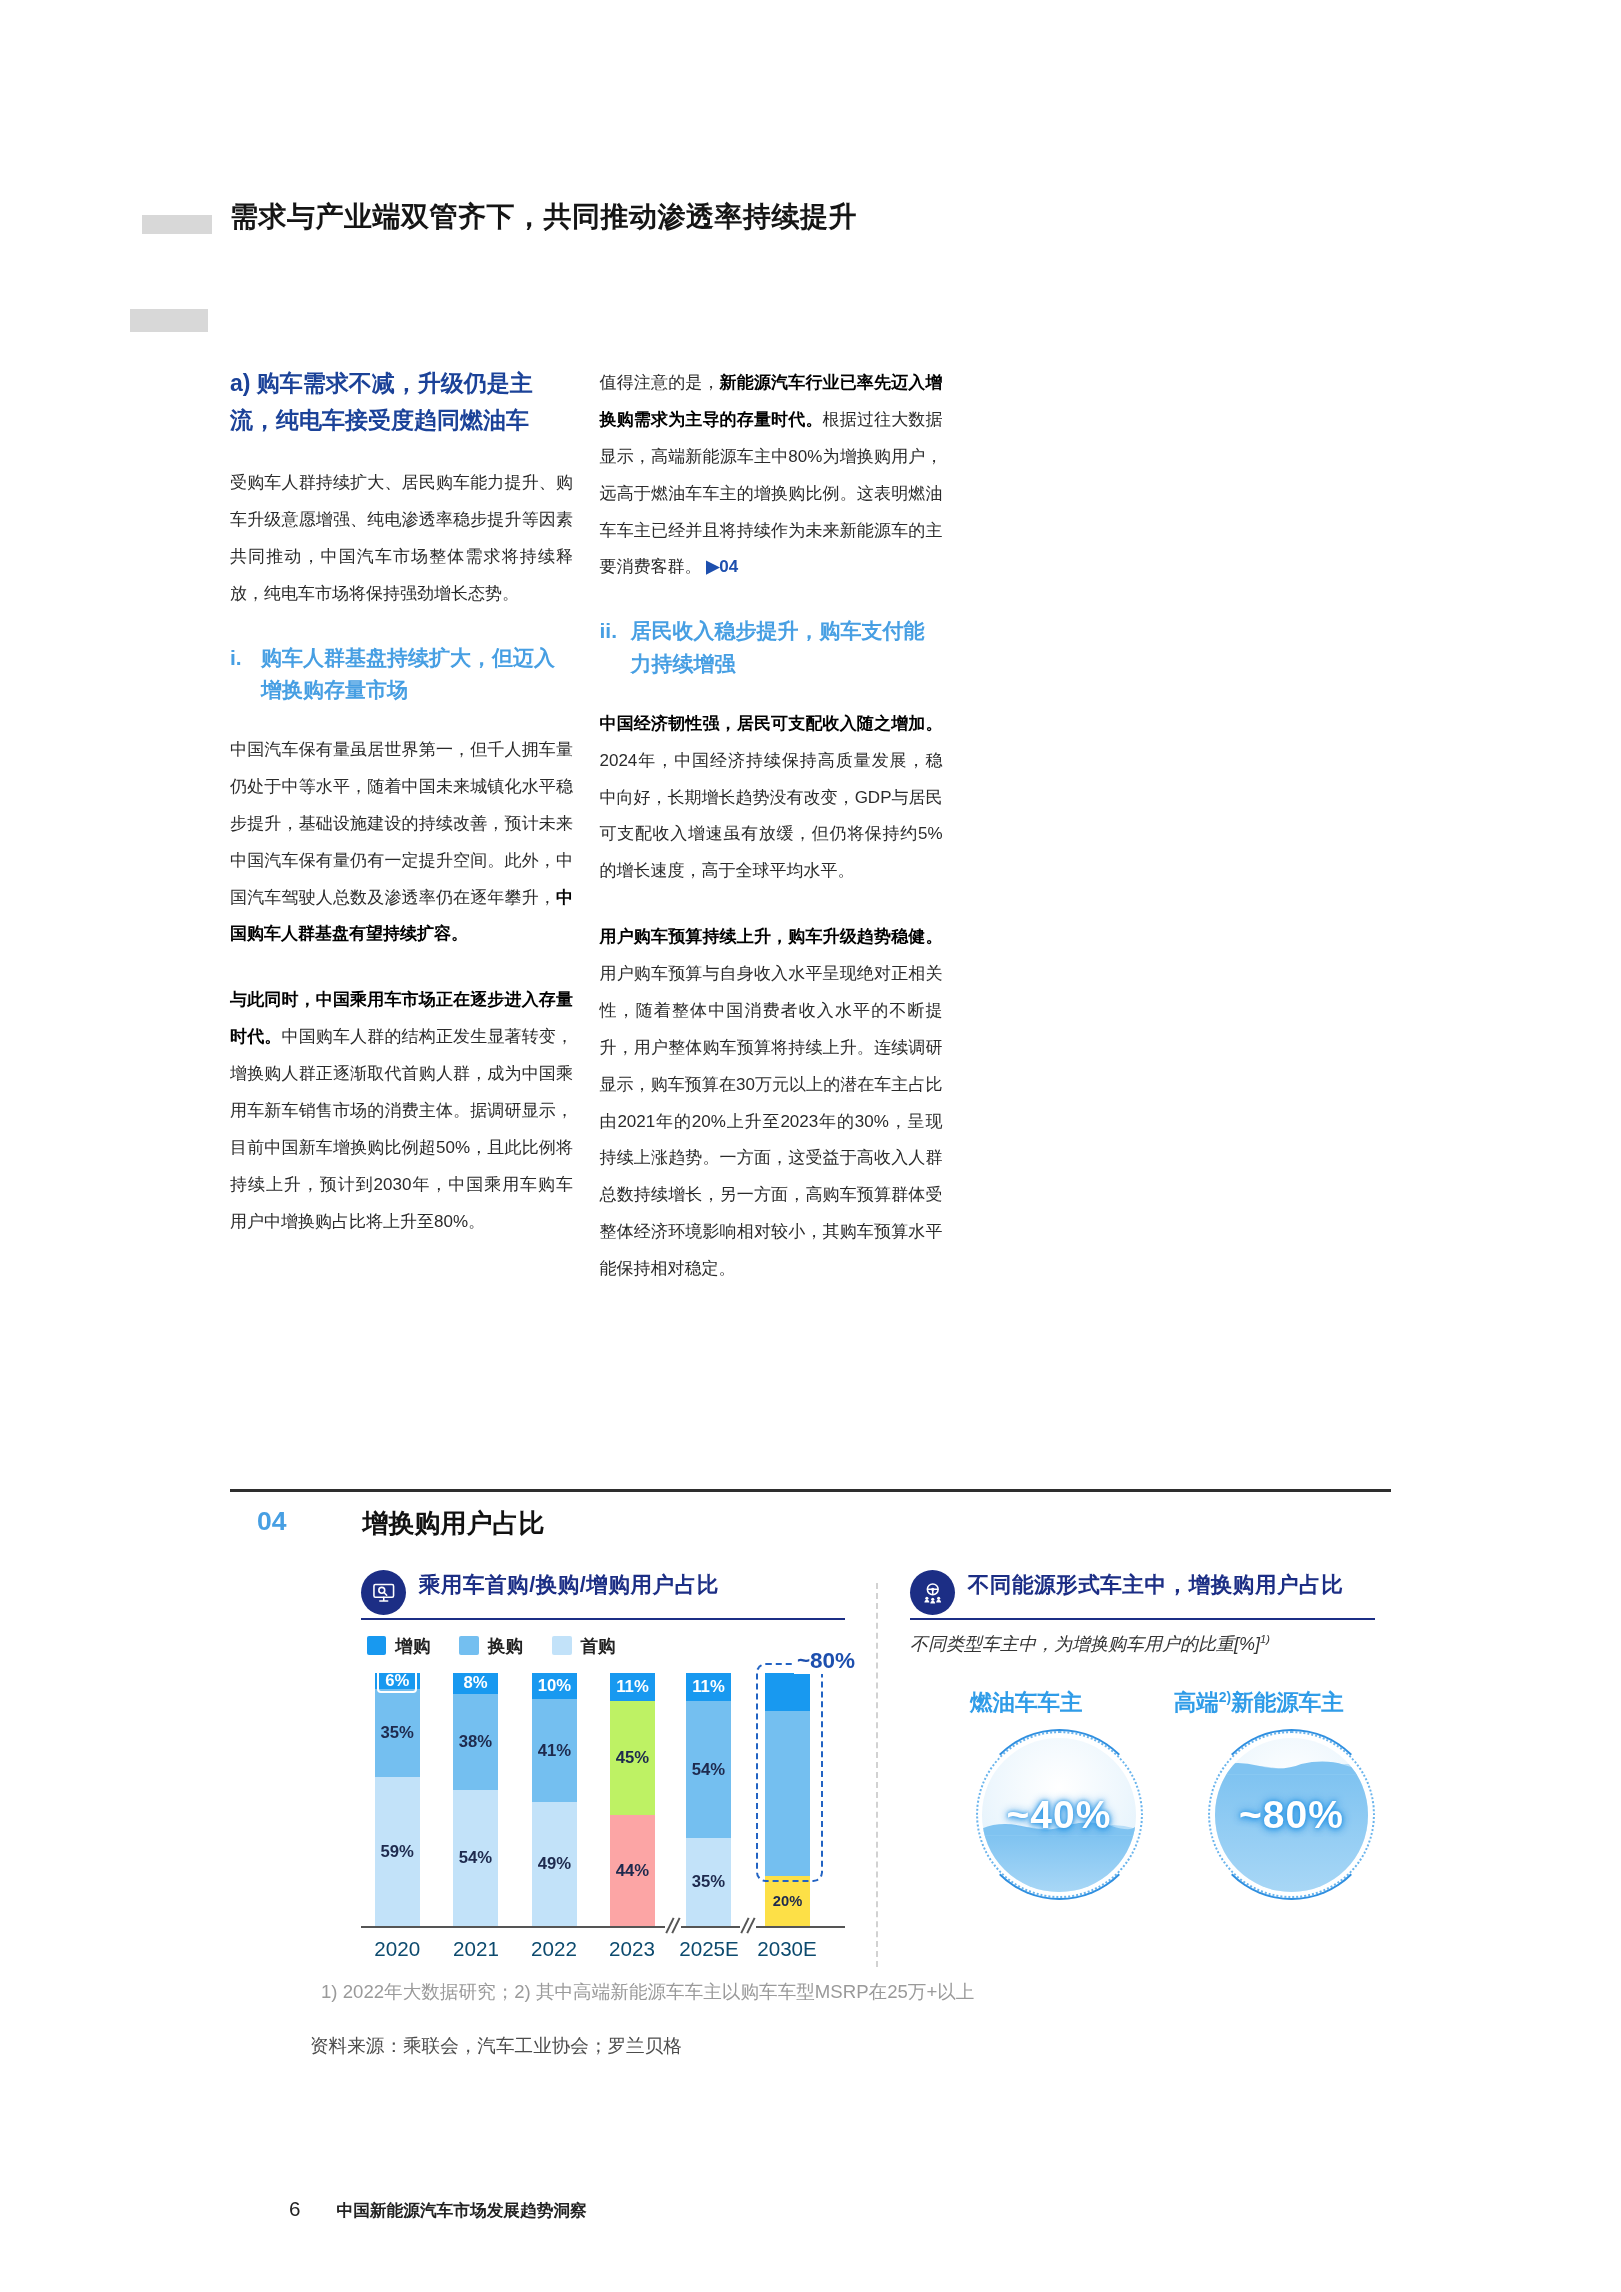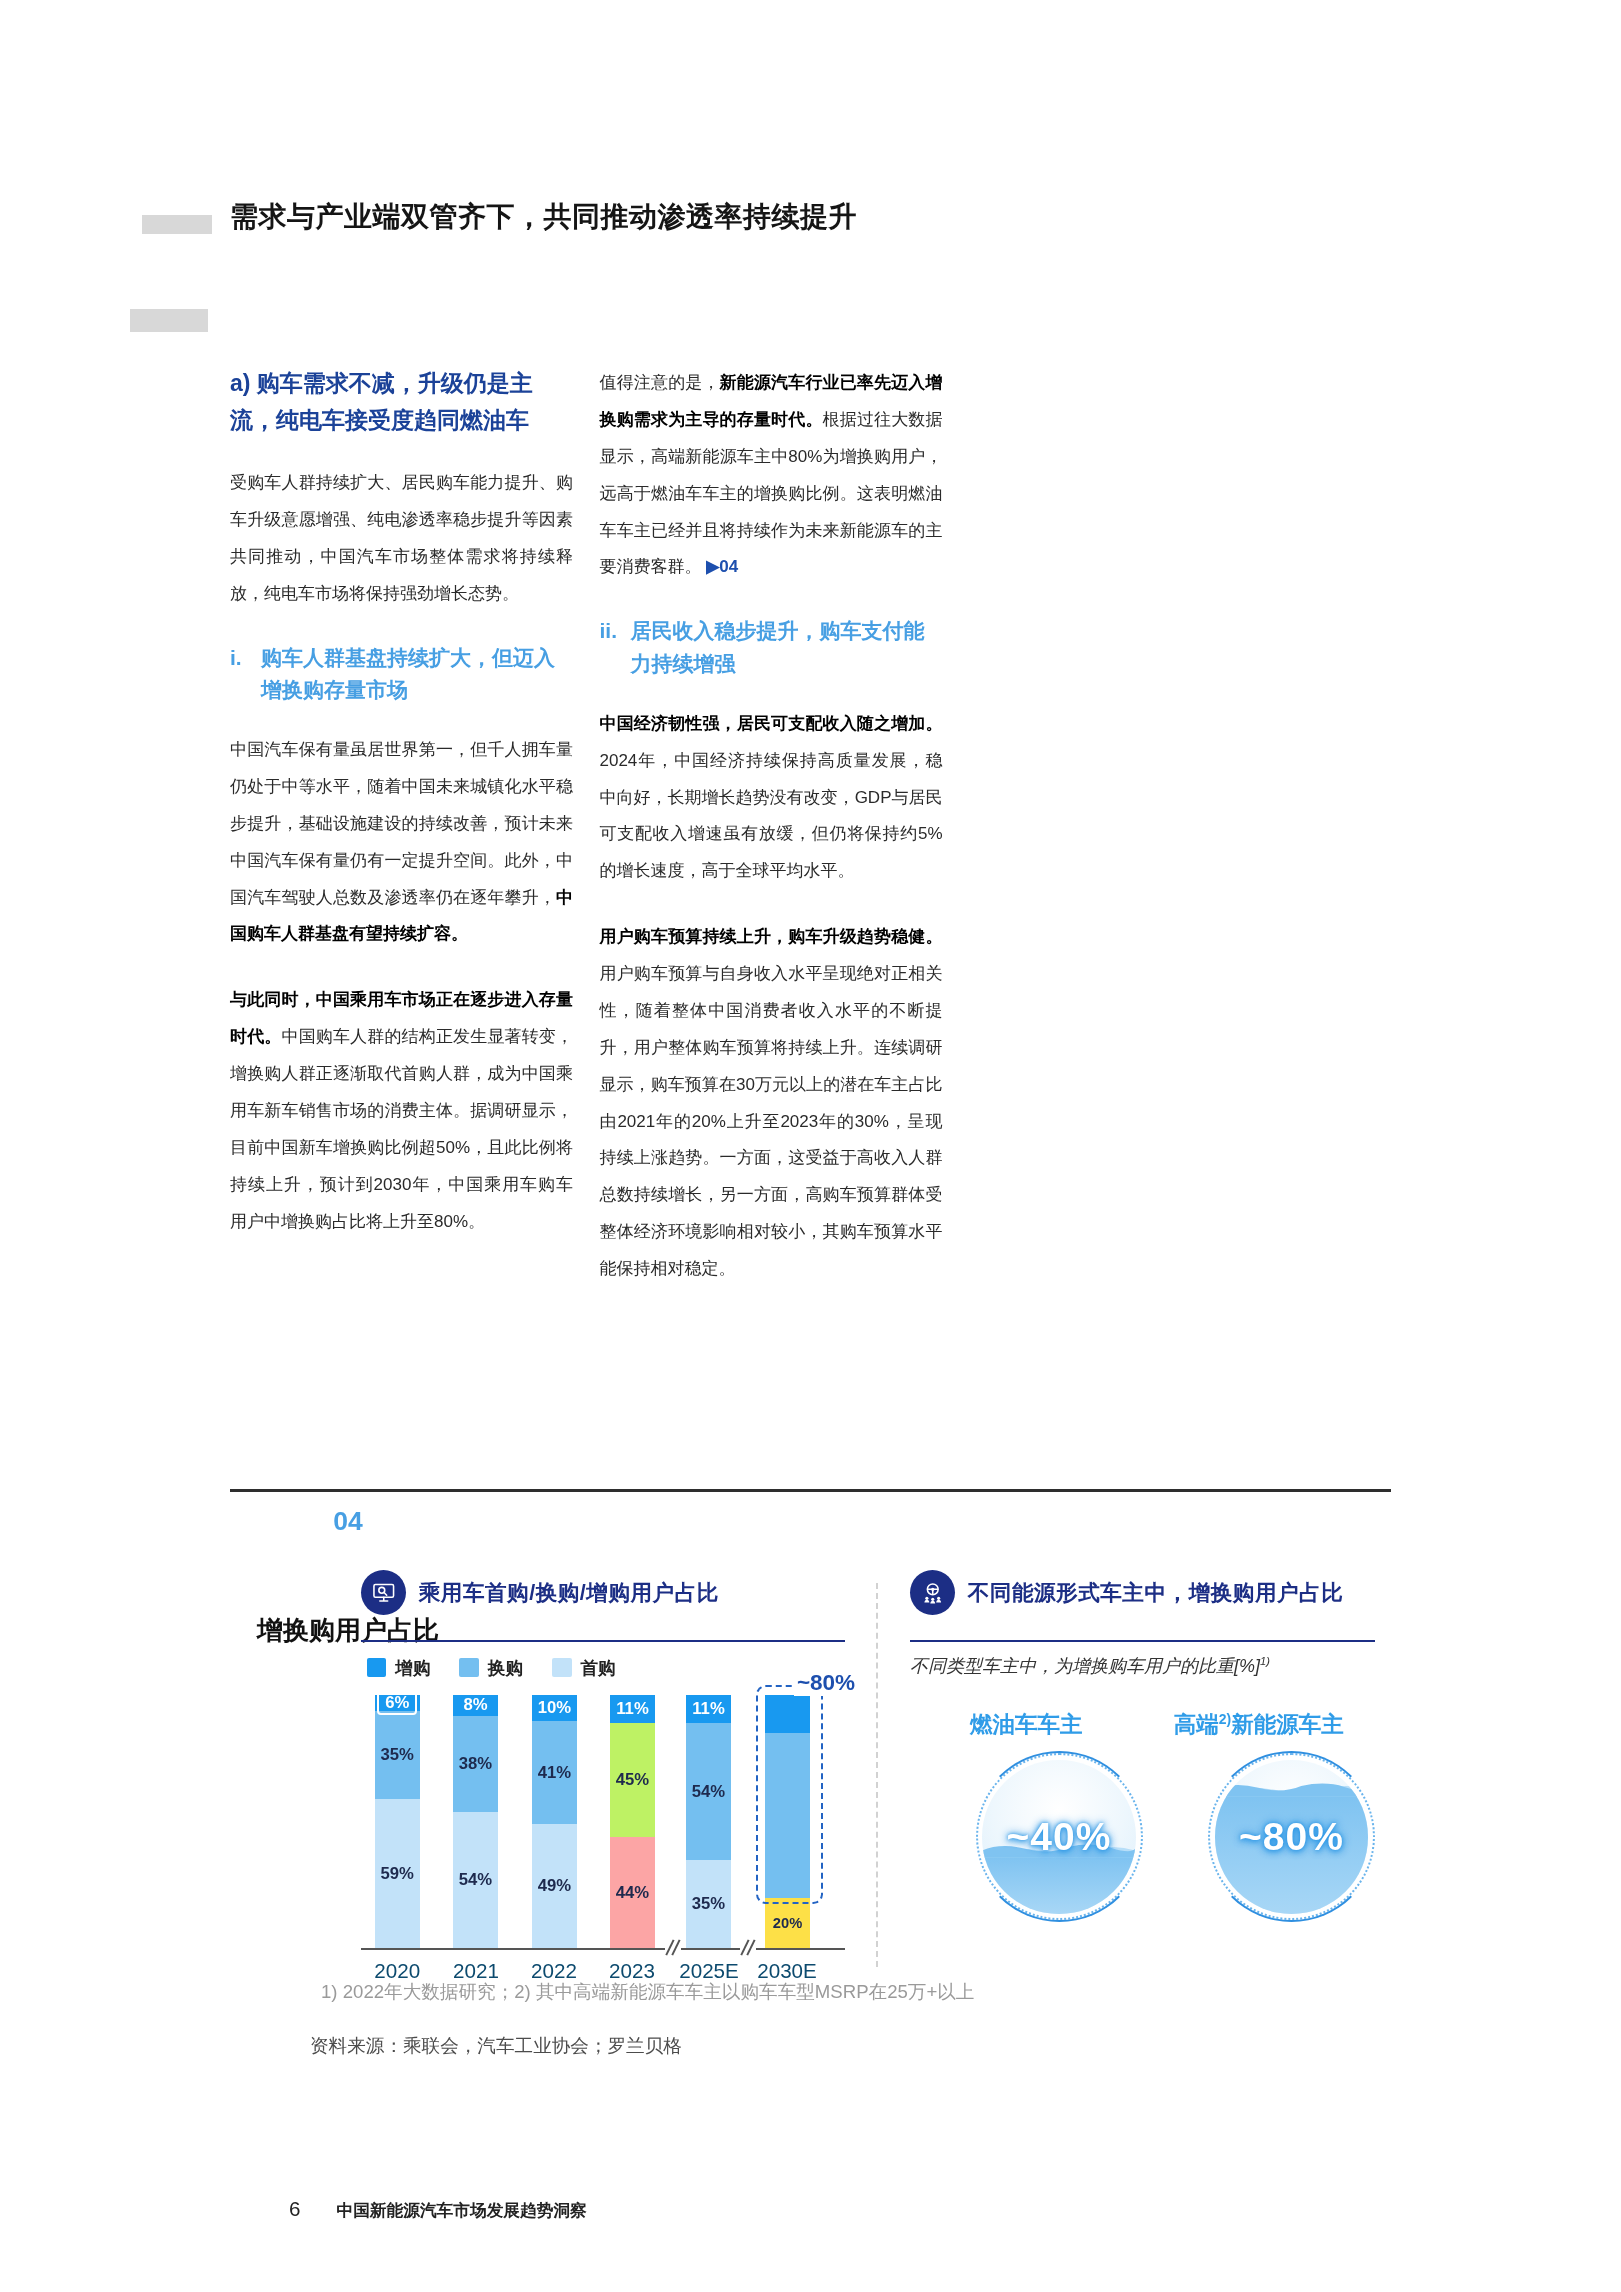--- a/index.html
+++ b/index.html
@@ -13,28 +13,28 @@
   .col{width:343px;}
   .h-dark{font-size:23px;line-height:1.62;color:#1b4298;font-weight:700;margin:0 0 25.5px;}
   .col p{font-size:17px;line-height:2.17;text-align:justify;margin:0 0 29px;color:#2a2a2a;}
   .b{font-weight:700;color:#000;}
   .ref{color:#1d4fae;font-weight:700;white-space:nowrap;}
   .sup{vertical-align:super;font-size:.62em;}
   .h-light{display:flex;font-size:21px;line-height:1.55;color:#479fe3;font-weight:700;margin:7.8px 0 25.5px;}
   .h-light .marker{flex:none;width:31px;}
   
   .exh-rule{position:absolute;left:230px;top:1489px;width:1161px;height:2.9px;background:#2e2e2e;}
-  .exh-head{position:absolute;left:257px;top:1506px;display:flex;gap:76px;align-items:center;flex-direction:column;}
+  .exh-head{position:absolute;left:257px;top:1506px;display:flex;gap:76px;align-items:flex-start;}
   .exh-num{font-size:26.5px;font-weight:700;color:#479fe3;}
   .exh-title{font-size:26px;font-weight:700;color:#111;}
   .panel{position:absolute;top:1570px;}
   .panel-left{left:361px;width:484px;}
   .panel-right{left:910px;width:465px;}
   .panel-divider{position:absolute;left:876px;top:1583px;height:384px;border-left:2px dashed #d2d2d2;}
-  .panel-header{display:flex;align-items:center;gap:12.7px;padding-bottom:25px;border-bottom:2.9px solid #1c2e85;}
+  .panel-header{display:flex;align-items:flex-start;gap:12.7px;padding-bottom:3px;border-bottom:2.9px solid #1c2e85;}
   .panel-icon{flex:none;width:45px;height:45px;border-radius:50%;background:#1c2e85;display:flex;align-items:center;justify-content:center;}
   .panel-title{font-size:21.6px;font-weight:700;color:#1c2e85;letter-spacing:0.5px;}
   
   .legend{display:flex;gap:29px;margin:13.7px 0 0 5.9px;}
   .legend-item{display:flex;align-items:center;gap:8.8px;font-size:17.6px;color:#222;font-weight:600;}
   .legend-swatch{width:19.6px;height:19.6px;border-radius:2px;display:inline-block;}
   
   .bar-plot{position:relative;height:253px;margin-top:15.7px;border-bottom:2px solid #555;}
   .bar{position:absolute;bottom:0;height:100%;display:flex;flex-direction:column;}
   .seg{display:flex;align-items:center;justify-content:center;overflow:visible;}

